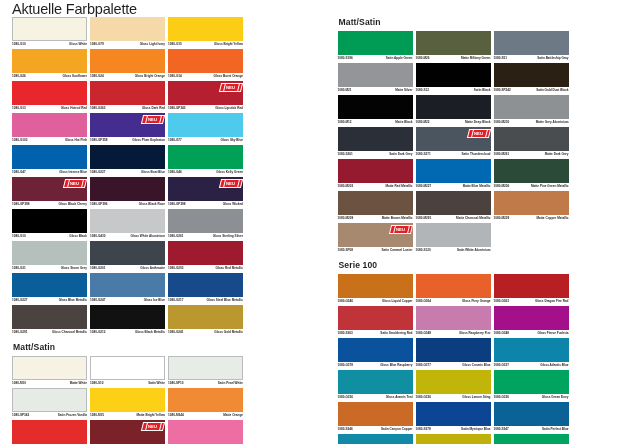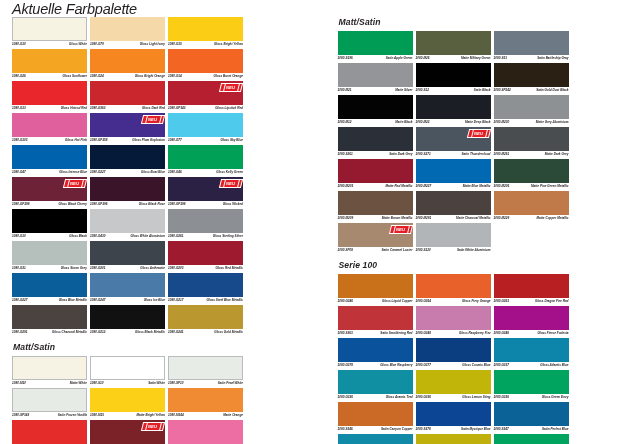--- a/index.html
+++ b/index.html
@@ -14,21 +14,20 @@
     color: #231f20;
     overflow: hidden;
     position: relative;
   }
   .page {
     width: 635px;
     height: 444px;
     position: relative;
     box-sizing: border-box;
     padding: 13px;
-    font-style: italic;
   }
   .page-title {
     position: absolute;
     left: 12px;
     top: 0px;
     font-size: 14.5px;
     font-weight: 400;
     letter-spacing: -0.2px;
     line-height: 18px;
     color: #231f20;

